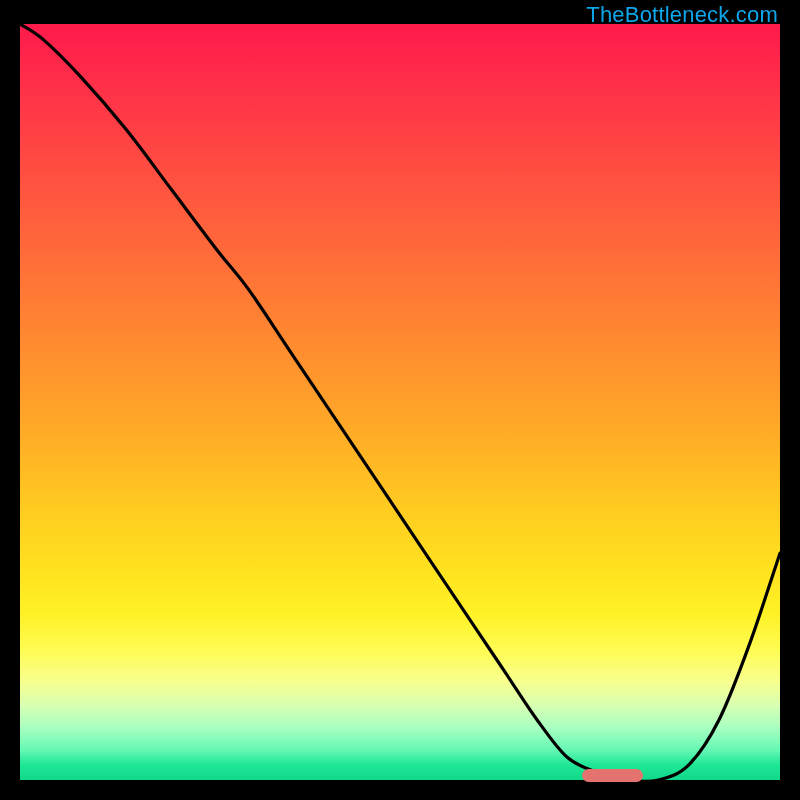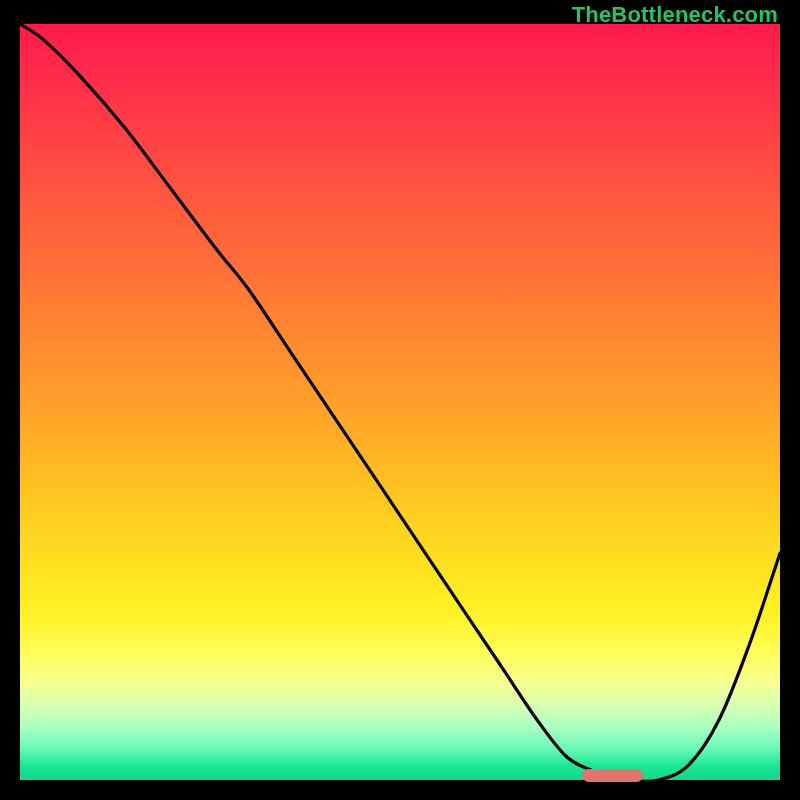--- a/index.html
+++ b/index.html
@@ -46,23 +46,23 @@
       #aaffc1 93%,
       #66f8b4 96%,
       #1ee796 98%,
       #0fd98a 100%
     );
   }
   .watermark {
     position: absolute;
     top: 2px;
     right: 22px;
-    color: #22c55e;
+    color: #0ea5e9;
     font-size: 22px;
-    font-weight: 700;
+    font-weight: 400;
     letter-spacing: 0.2px;
   }
   svg.curve {
     position: absolute;
     left: 0; top: 0;
     width: 760px;
     height: 756px;
   }
   .marker {
     position: absolute;

